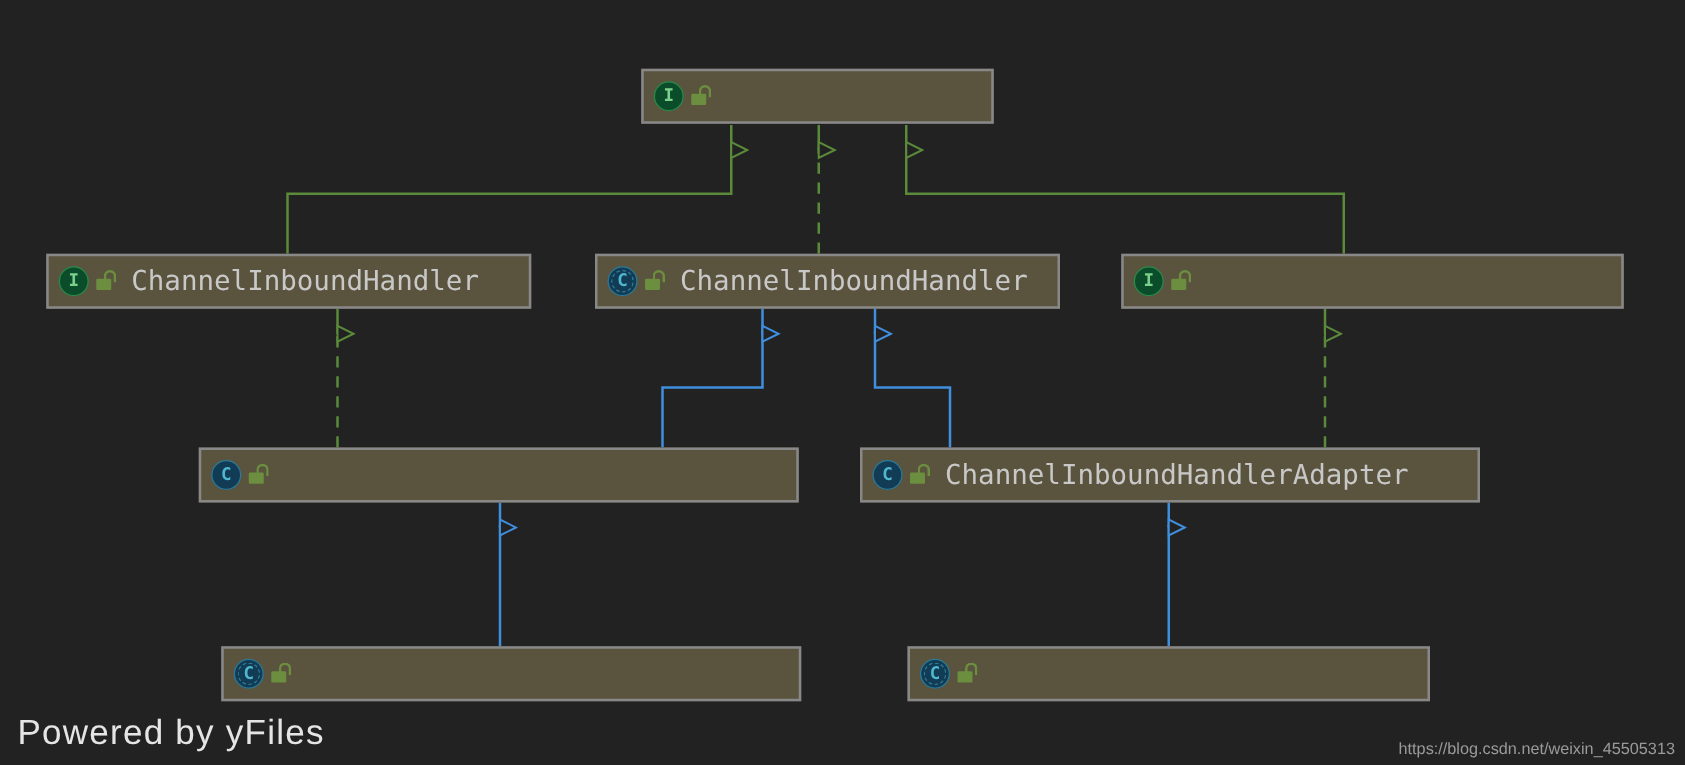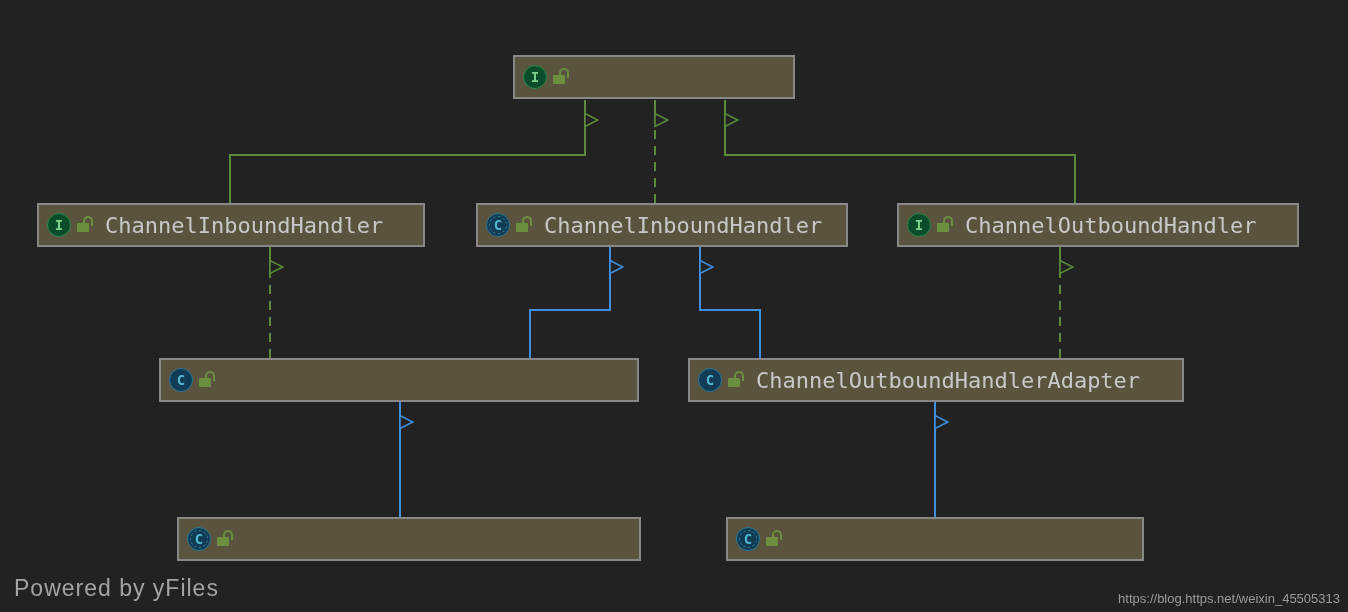--- a/index.html
+++ b/index.html
@@ -65,22 +65,22 @@
     position: absolute;
     left: 6px; top: -2px;
     width: 6px; height: 8px;
     border: 2px solid #6b8e3f;
     border-bottom: none;
     border-radius: 6px 6px 0 0;
   }
   .watermark-left {
     position: absolute;
     left: 14px; bottom: 10px;
-    font-size: 23px;
-    color: #a3a3a3;
+    font-size: 28px;
+    color: #e5e5e5;
     letter-spacing: 1px;
     font-family: "Segoe UI", Arial, sans-serif;
   }
   .watermark-right {
     position: absolute;
     right: 8px; bottom: 6px;
     font-size: 13px;
     color: #9a9a9a;
     font-family: Arial, sans-serif;
   }
@@ -140,38 +140,37 @@
 
 <div class="node" style="left:476px; top:203px; width:372px;">
   <span class="kind abstract">C</span>
   <span class="lock"></span>
   <span>ChannelInboundHandler</span>
 </div>
 
 <div class="node" style="left:897px; top:203px; width:402px;">
   <span class="kind interface">I</span>
   <span class="lock"></span>
-  <span>ChannelOutboundHandler</span>
 </div>
 
 <div class="node" style="left:159px; top:358px; width:480px;">
   <span class="kind class">C</span>
   <span class="lock"></span>
 </div>
 
 <div class="node" style="left:688px; top:358px; width:496px;">
   <span class="kind class">C</span>
   <span class="lock"></span>
-  <span>ChannelOutboundHandlerAdapter</span>
+  <span>ChannelInboundHandlerAdapter</span>
 </div>
 
 <div class="node" style="left:177px; top:517px; width:464px;">
   <span class="kind abstract">C</span>
   <span class="lock"></span>
 </div>
 
 <div class="node" style="left:726px; top:517px; width:418px;">
   <span class="kind abstract">C</span>
   <span class="lock"></span>
 </div>
 
 <div class="watermark-left">Powered by yFiles</div>
-<div class="watermark-right">https://blog.https.net/weixin_45505313</div>
+<div class="watermark-right">https://blog.csdn.net/weixin_45505313</div>
 
 </body></html>

